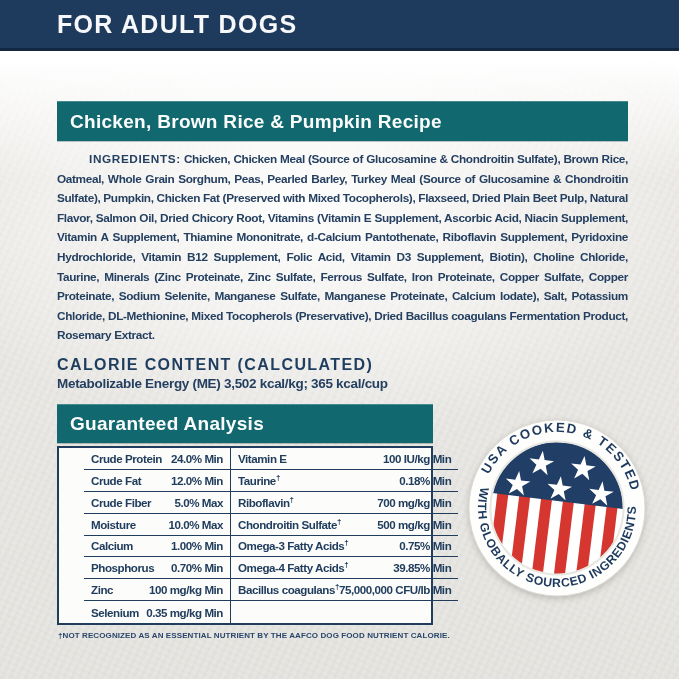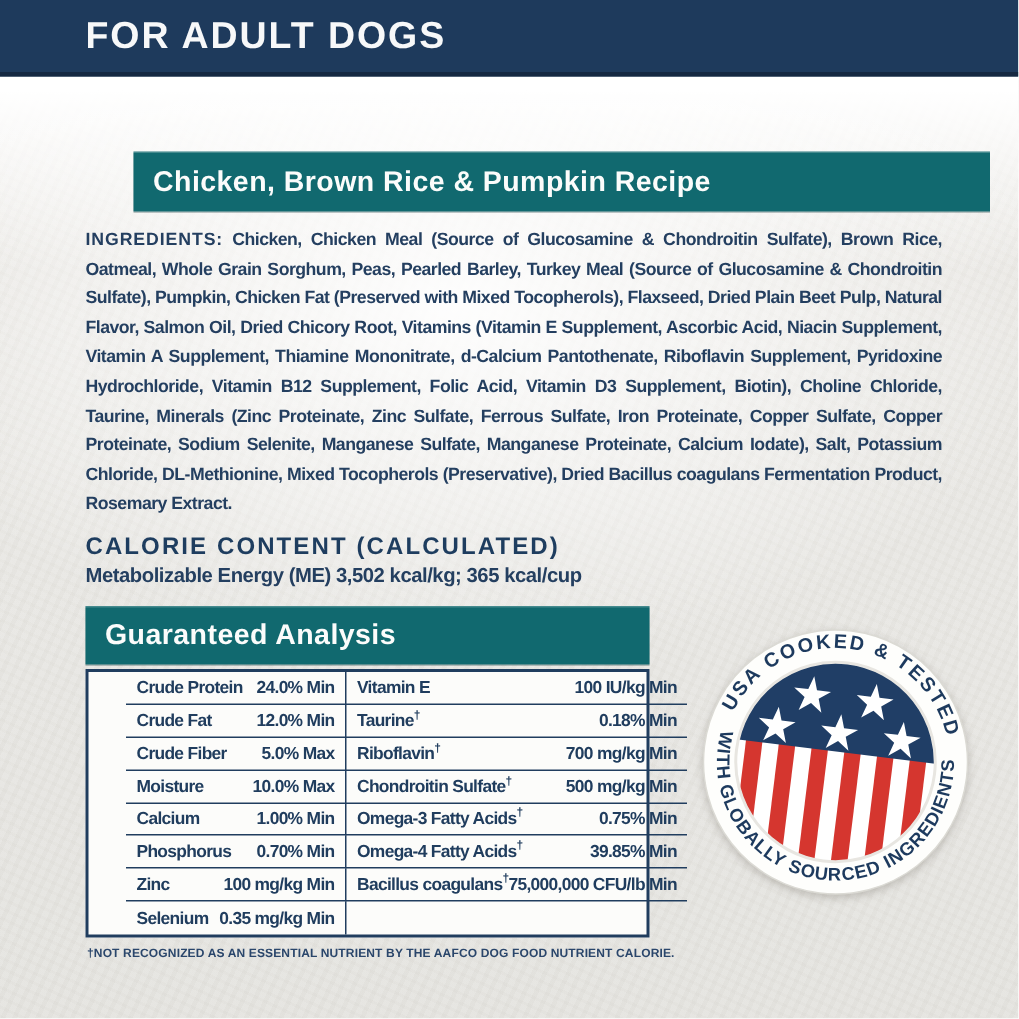--- a/index.html
+++ b/index.html
@@ -18,29 +18,29 @@
     background:#1e3a5c;border-bottom:3px solid #152841;
     display:flex;align-items:center;padding-left:57px;box-sizing:border-box;
   }
   .header-title{color:#f7f8f9;font-weight:bold;font-size:25px;letter-spacing:1.3px;}
   .banner{
     position:absolute;left:57px;background:#11696f;
     display:flex;align-items:center;padding-left:13px;box-sizing:border-box;
     border-top:1px solid rgba(255,255,255,0.22);
     box-shadow:0 1px 0 rgba(0,40,45,0.25);
   }
-  .banner.recipe{top:101px;width:571px;height:40px;margin-left:32px;}
+  .banner.recipe{top:101px;width:571px;height:40px;}
   .banner.ga{top:404px;width:376px;height:39px;}
   .banner-title{color:#fbfcfb;font-weight:bold;font-size:19px;letter-spacing:0.3px;}
   .ingredients{
     position:absolute;top:150px;left:57px;width:571px;
     font-size:11.8px;line-height:19.6px;letter-spacing:-0.35px;
     color:#243f60;text-align:justify;font-weight:bold;
   }
-  .ingredients .ing-label{letter-spacing:0.6px;}
+  .ingredients .ing-label{letter-spacing:0.6px;margin-left:32px;}
   .calorie-heading{
     position:absolute;top:356px;left:57px;
     color:#1e3d5f;font-weight:bold;font-size:16px;letter-spacing:1.4px;
   }
   .calorie-detail{
     position:absolute;top:376px;left:57px;
     color:#243f60;font-weight:bold;font-size:13.5px;letter-spacing:-0.3px;
   }
   .ga-table{
     position:absolute;top:446px;left:57px;width:376px;height:179px;

